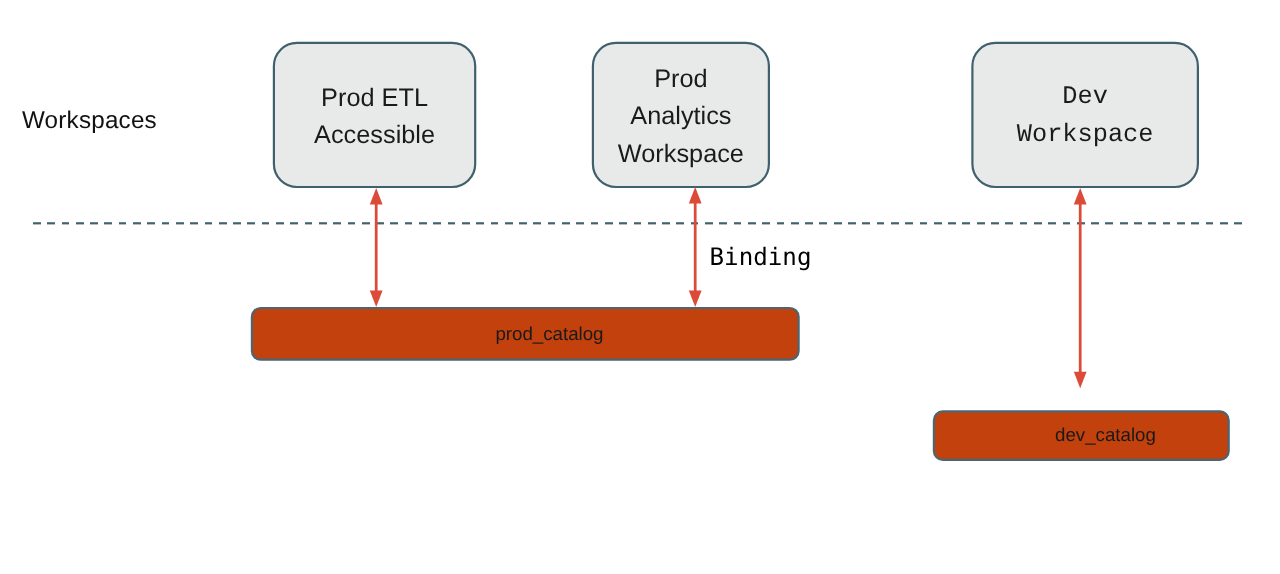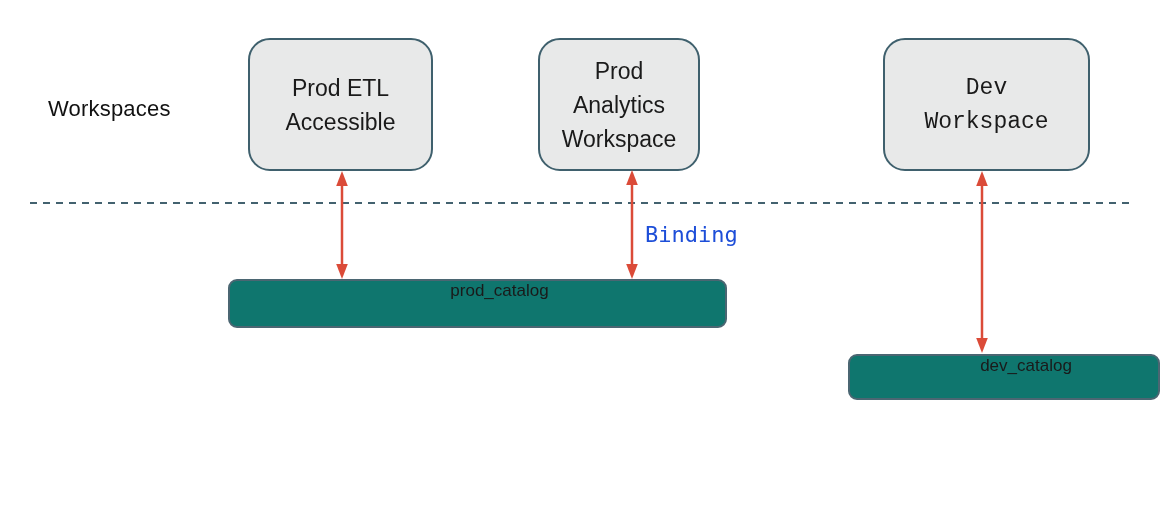--- a/index.html
+++ b/index.html
@@ -14,21 +14,20 @@
 
   
   .row-label {
     position: absolute;
     left: 20px;
     color: #111111;
     font-size: 22px;
     line-height: 33px;
     white-space: pre-line;
     letter-spacing: 0.2px;
-    margin-left: 28px;
   }
   .row-label.workspaces { top: 92px; }
   .row-label.catalogs   { top: 306px; }
 
   
   .ws-box {
     position: absolute;
     top: 38px;
     height: 133px;
     background: #e8e9e9;
@@ -54,42 +53,42 @@
     left: 30px;
     top: 202px;
     width: 1103px;
     height: 2px;
     background: repeating-linear-gradient(to right, #43626f 0 7px, transparent 7px 13px);
   }
 
   
   .catalog-bar {
     position: absolute;
-    background: #0f766e;
+    background: #c2410c;
     border: 2px solid #4b6672;
     border-radius: 9px;
     box-sizing: border-box;
     display: flex;
-    align-items: flex-start;
+    align-items: center;
     justify-content: center;
     font-size: 17px;
     color: #1a1a1a;
     padding-left: 44px;
   }
   .catalog-prod { left: 228px; top: 279px; width: 499px; height: 49px; }
-  .catalog-dev  { left: 848px; top: 354px; width: 312px; height: 46px; }
+  .catalog-dev  { left: 848px; top: 373px; width: 270px; height: 46px; }
 
   
   .binding-label {
     position: absolute;
     left: 645px;
     top: 222px;
     font-family: "DejaVu Sans Mono", monospace;
     font-size: 22px;
-    color: #1d4ed8;
+    color: #000000;
   }
 
   
   .arrow-layer {
     position: absolute;
     left: 0; top: 0;
     width: 1164px;
     height: 522px;
     pointer-events: none;
   }

